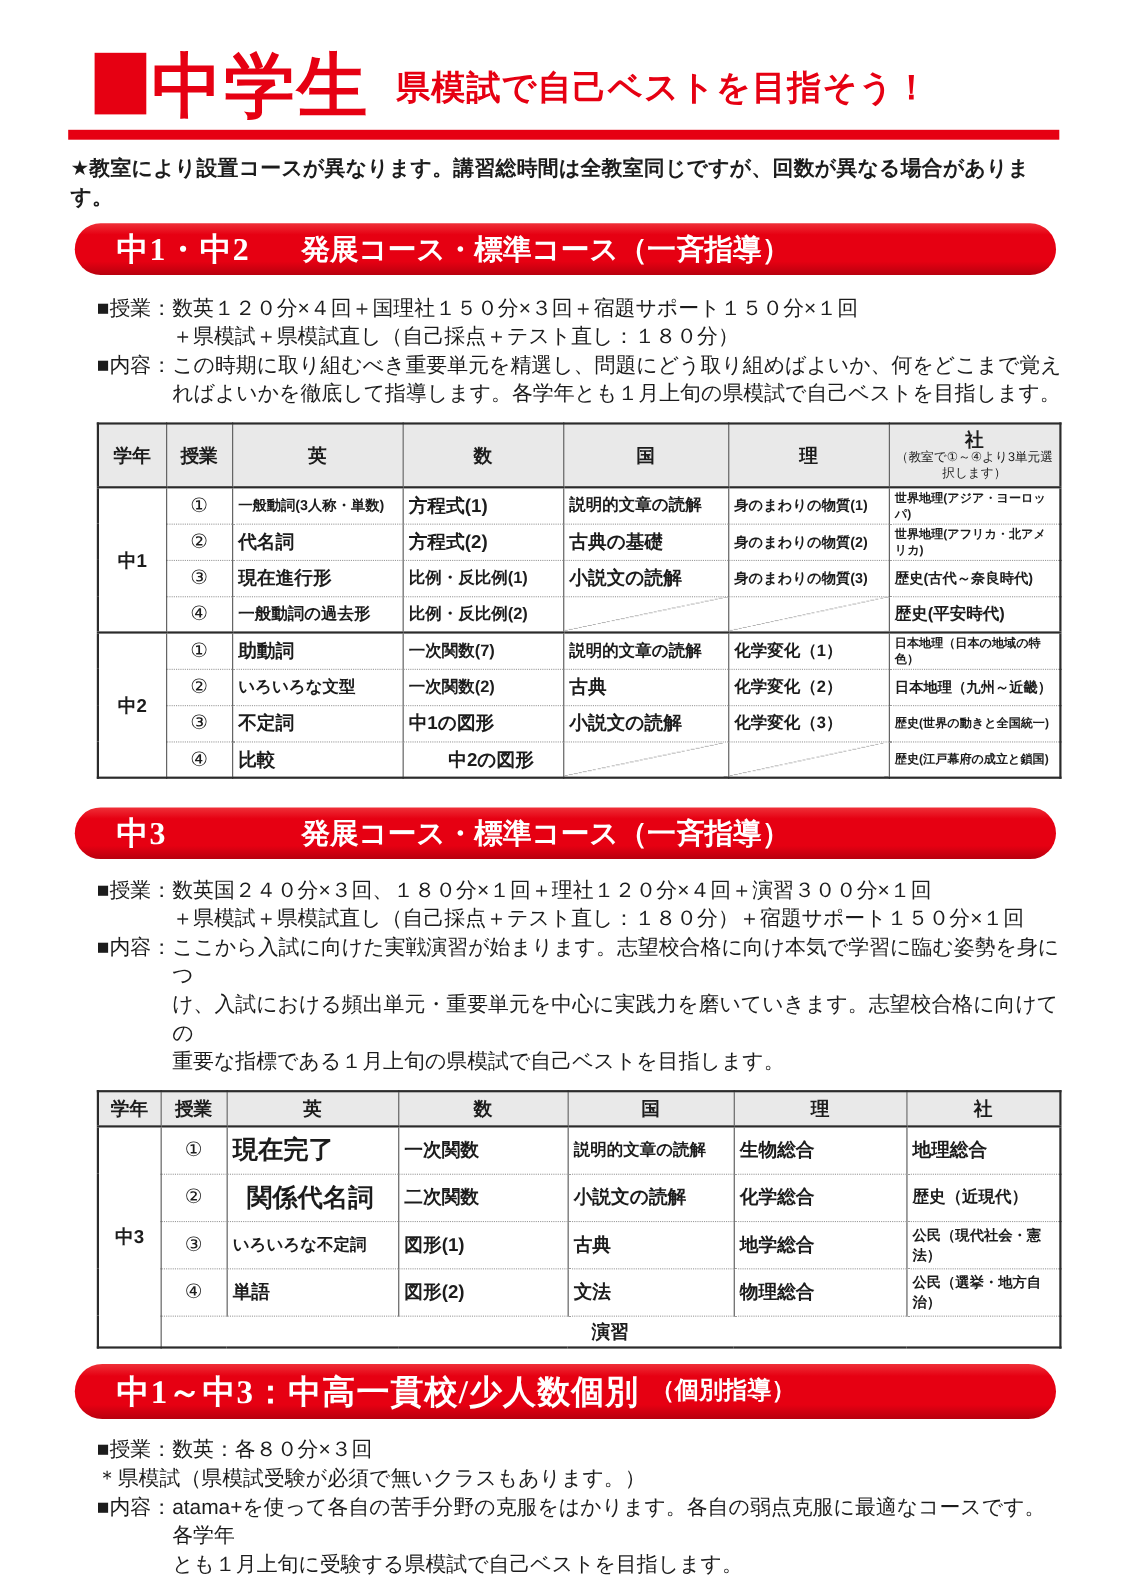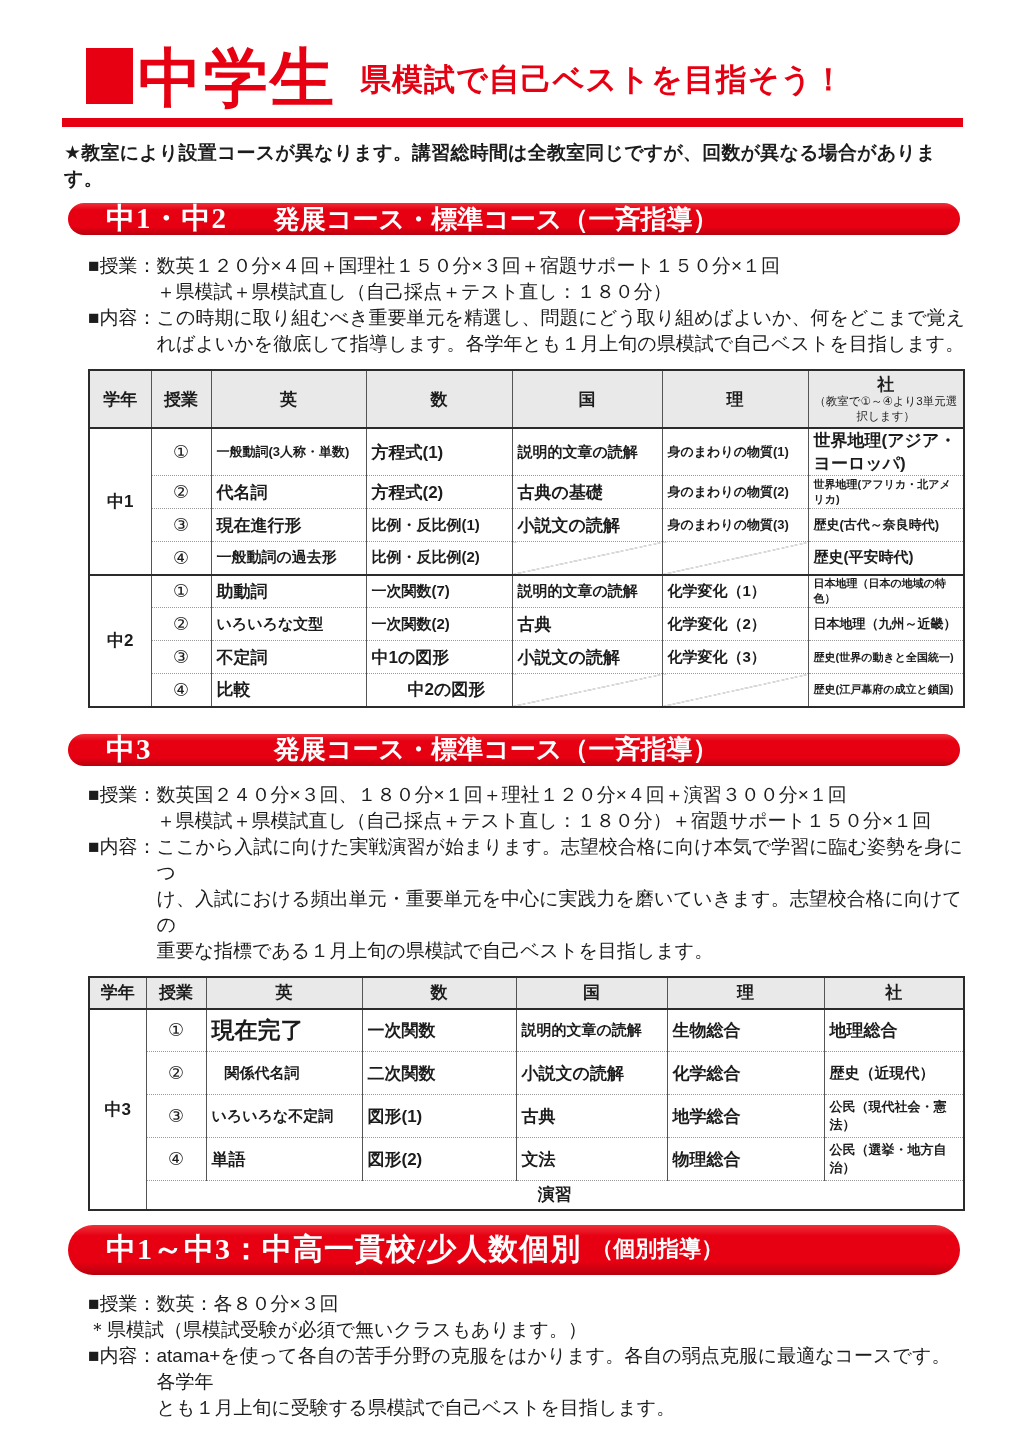--- a/index.html
+++ b/index.html
@@ -22,21 +22,21 @@
   .header-row{display:flex;align-items:flex-end;margin:46px 58px 0 86px;gap:24px;}
   .title-wrap{display:flex;align-items:center;line-height:1;}
   .red-square{width:47px;height:56px;background:var(--red);display:inline-block;margin-right:5px;margin-bottom:4px;}
   .page-title{font-size:64px;font-weight:900;color:var(--red);letter-spacing:2px;line-height:1;}
   .page-subtitle{font-size:31px;font-weight:800;color:var(--red);padding-bottom:9px;letter-spacing:1px;white-space:nowrap;}
   .red-bar{height:9px;background:var(--red);margin:8px 61px 0 62px;}
   .notice{margin:13px 56px 0 64px;font-size:19px;font-weight:700;letter-spacing:0.2px;}
 
   
   .banner{
-    position:relative;margin:11px 64px 0 68px;height:32px;border-radius:25px;
+    position:relative;margin:11px 64px 0 68px;height:47px;border-radius:25px;
     background:linear-gradient(180deg,#ef3038 0%,var(--red) 22%,var(--red) 74%,#b8000e 100%);
     color:#fff;display:flex;align-items:center;
     font-family:"Liberation Serif","DejaVu Serif",serif;
   }
   .banner .b-label{margin-left:38px;font-size:29px;font-weight:700;letter-spacing:1px;white-space:nowrap;}
   .banner .b-title{position:absolute;left:50%;transform:translateX(-54%);font-size:26px;font-weight:700;white-space:nowrap;}
   .banner.banner-3 .b-label{font-size:30px;}
   .banner.banner-3 .b-suffix{font-size:22px;font-weight:700;margin-left:10px;padding-bottom:2px;}
 
   
@@ -121,21 +121,21 @@
         </tr>
       </thead>
       <tbody>
         <tr class="gstart">
           <td class="c-grade" rowspan="4">中1</td>
           <td class="c-num">①</td>
           <td style="font-size: 13px; font-weight: 600;">一般動詞(3人称・単数)</td>
           <td style="font-size: 17px; font-weight: 600;">方程式(1)</td>
           <td style="font-size: 15px; font-weight: 600;">説明的文章の読解</td>
           <td style="font-size: 13px; font-weight: 600;">身のまわりの物質(1)</td>
-          <td style="font-size: 17px; font-weight: 600;">世界地理(アジア・ヨーロッパ)</td>
+          <td style="font-size: 11px; font-weight: 600;">世界地理(アジア・ヨーロッパ)</td>
         </tr>
         <tr class="grow">
           <td class="c-num">②</td>
           <td style="font-size: 17px; font-weight: 600;">代名詞</td>
           <td style="font-size: 17px; font-weight: 600;">方程式(2)</td>
           <td style="font-size: 17px; font-weight: 600; margin-top: 20px;">古典の基礎</td>
           <td style="font-size: 13px; font-weight: 600;">身のまわりの物質(2)</td>
           <td style="font-size: 11px; font-weight: 600;">世界地理(アフリカ・北アメリカ)</td>
         </tr>
         <tr class="grow">
@@ -234,21 +234,21 @@
           <td class="c-grade" rowspan="5">中3</td>
           <td class="c-num">①</td>
           <td style="font-size: 23px; font-weight: 600;">現在完了</td>
           <td style="font-size: 17px; font-weight: 700;">一次関数</td>
           <td style="font-size: 15px; font-weight: 600;">説明的文章の読解</td>
           <td style="font-size: 17px; font-weight: 600;">生物総合</td>
           <td style="font-size: 17px; font-weight: 600;">地理総合</td>
         </tr>
         <tr class="grow">
           <td class="c-num">②</td>
-          <td style="font-size: 15px; font-weight: 600; padding-left: 18px;">関係代名詞</td>
+          <td style="font-size: 23px; font-weight: 600; padding-left: 18px;">関係代名詞</td>
           <td style="font-size: 17px; font-weight: 600;">二次関数</td>
           <td style="font-size: 17px; font-weight: 600;">小説文の読解</td>
           <td style="font-size: 17px; font-weight: 600;">化学総合</td>
           <td style="font-size: 15px; font-weight: 600;">歴史（近現代）</td>
         </tr>
         <tr class="grow">
           <td class="c-num">③</td>
           <td style="font-size: 15px; font-weight: 600;">いろいろな不定詞</td>
           <td style="font-size: 17px; font-weight: 600;">図形(1)</td>
           <td style="font-size: 17px; font-weight: 600;">古典</td>

